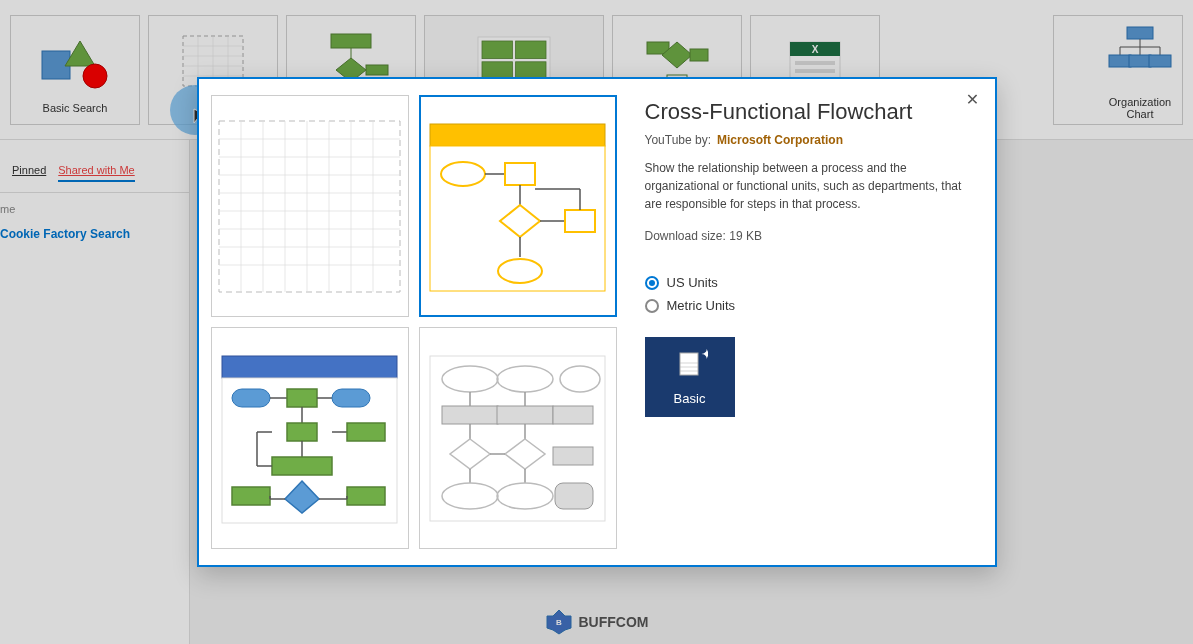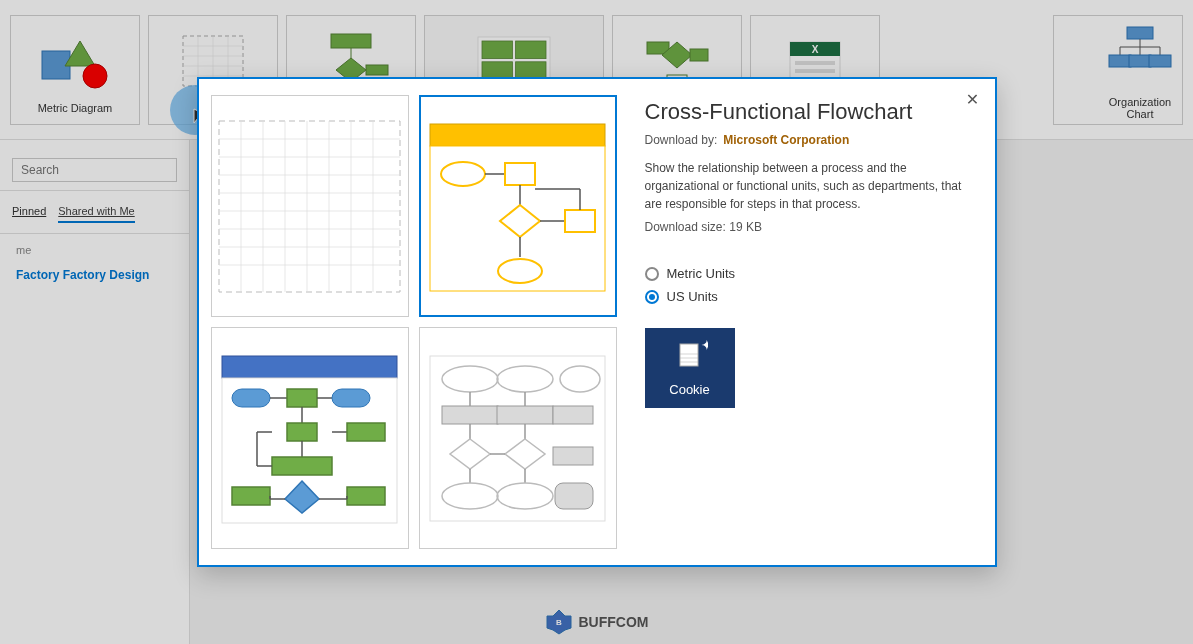--- a/index.html
+++ b/index.html
@@ -99,26 +99,26 @@
 
     .sidebar-nav-item {
       font-size: 11px;
       color: #333;
       cursor: pointer;
       padding: 4px 0;
       text-decoration: underline;
     }
 
     .sidebar-nav-item.active {
-      color: #404040;
+      color: #ef4444;
       border-bottom: 2px solid #0078d4;
     }
 
     .sidebar-recent {
-      padding: 10px 16px;
+      padding: 10px 0;
     }
 
     .sidebar-recent-label {
       font-size: 11px;
       color: #888;
       margin-bottom: 6px;
     }
 
     .sidebar-file-item {
       padding: 6px 0;
@@ -257,21 +257,21 @@
 
     .modal-provider-name {
       color: #a16207;
       font-weight: 600;
     }
 
     .modal-desc {
       font-size: 12px;
       color: #444;
       line-height: 1.5;
-      margin-bottom: 7px;
+      margin-bottom: 16px;
     }
 
     .modal-download {
       font-size: 12px;
       color: #555;
       margin-bottom: 32px;
     }
 
     .modal-units {
       display: flex;
@@ -358,21 +358,21 @@
 <div class="template-row">
 
   <div class="tmpl-thumb">
     <div class="icon-area">
       <svg width="70" height="60" viewBox="0 0 70 60">
         <rect x="2" y="20" width="28" height="28" fill="#5b9bd5" stroke="#2e75b6" stroke-width="1"></rect>
         <polygon points="40,10 55,35 25,35" fill="#70ad47" stroke="#548235" stroke-width="1"></polygon>
         <circle cx="55" cy="45" r="12" fill="#ff0000" stroke="#c00000" stroke-width="1"></circle>
       </svg>
     </div>
-    <span class="label">Metric Diagram</span>
+    <span class="label">Basic Search</span>
   </div>
 
   <div class="tmpl-thumb">
     <div class="icon-area">
       <svg width="70" height="60" viewBox="0 0 70 60">
         <rect x="5" y="5" width="60" height="50" fill="none" stroke="#aaa" stroke-width="1" stroke-dasharray="4,3"></rect>
 
         <line x1="5" y1="15" x2="65" y2="15" stroke="#ddd" stroke-width="0.5"></line>
         <line x1="5" y1="25" x2="65" y2="25" stroke="#ddd" stroke-width="0.5"></line>
         <line x1="5" y1="35" x2="65" y2="35" stroke="#ddd" stroke-width="0.5"></line>
@@ -448,31 +448,28 @@
         <rect x="4" y="30" width="22" height="12" fill="#5b9bd5" stroke="#2e75b6" stroke-width="1"></rect>
         <rect x="24" y="30" width="22" height="12" fill="#5b9bd5" stroke="#2e75b6" stroke-width="1"></rect>
         <rect x="44" y="30" width="22" height="12" fill="#5b9bd5" stroke="#2e75b6" stroke-width="1"></rect>
       </svg>
     </div>
     <span class="label">Organization Chart</span>
   </div>
 </div>
 
 <div class="sidebar">
-  <div class="sidebar-search">
-    <input type="text" placeholder="Search" style="">
-  </div>
   <div class="sidebar-nav">
     <span class="sidebar-nav-item">Pinned</span>
     <span class="sidebar-nav-item active">Shared with Me</span>
   </div>
   <div class="sidebar-recent">
     <div class="sidebar-recent-label">me</div>
     <div class="sidebar-file-item">
-      <div class="sidebar-file-title">Factory Factory Design</div>
+      <div class="sidebar-file-title">Cookie Factory Search</div>
     </div>
   </div>
 </div>
 
 <div class="main-area"></div>
 
 <div class="cursor-circle">
 
   <svg width="50" height="50" viewBox="0 0 50 50" style="position:absolute;top:0;left:0;">
     <polygon points="24,24 24,38 28,33 32,40 34,39 30,32 36,30" fill="#333" stroke="white" stroke-width="1"></polygon>
@@ -616,55 +613,55 @@
             <line x1="65" y1="103" x2="80" y2="103" stroke="#999" stroke-width="1.5"></line>
           </svg>
         </div>
 
       </div>
 
       <div class="modal-info">
         <h2 class="modal-title">Cross-Functional Flowchart</h2>
 
         <div class="modal-provider">
-          <span>Download by:</span>
+          <span>YouTube by:</span>
           <span class="modal-provider-name">Microsoft Corporation</span>
         </div>
 
         <p class="modal-desc">Show the relationship between a process and the organizational or functional units, such as departments, that are responsible for steps in that process.</p>
 
         <div class="modal-download">
           <span>Download size:</span>
           <span>19 KB</span>
         </div>
 
         <div class="modal-units">
           <label class="radio-row">
+            <div class="radio-circle checked"></div>
+            <span>US Units</span>
+          </label>
+          <label class="radio-row">
             <div class="radio-circle"></div>
             <span>Metric Units</span>
-          </label>
-          <label class="radio-row">
-            <div class="radio-circle checked"></div>
-            <span>US Units</span>
           </label>
         </div>
 
         <button class="create-btn">
           <div class="create-icon">
             <svg width="36" height="36" viewBox="0 0 36 36">
 
               <rect x="8" y="4" width="18" height="22" fill="white" stroke="#aaa" stroke-width="1"></rect>
               <line x1="8" y1="14" x2="26" y2="14" stroke="#aaa" stroke-width="0.5"></line>
               <line x1="8" y1="18" x2="26" y2="18" stroke="#aaa" stroke-width="0.5"></line>
               <line x1="8" y1="22" x2="26" y2="22" stroke="#aaa" stroke-width="0.5"></line>
 
               <text x="29" y="10" font-size="14" fill="white">✦</text>
             </svg>
           </div>
-          <span>Cookie</span>
+          <span>Basic</span>
         </button>
       </div>
 
     </div>
   </div>
 </div>
 
 <div class="watermark">
   <svg width="28" height="28" viewBox="0 0 28 28">
     <polygon points="14,2 20,8 26,8 26,20 20,22 14,26 8,22 2,20 2,8 8,8" fill="#4472c4" stroke="#2e75b6" stroke-width="1"></polygon>

